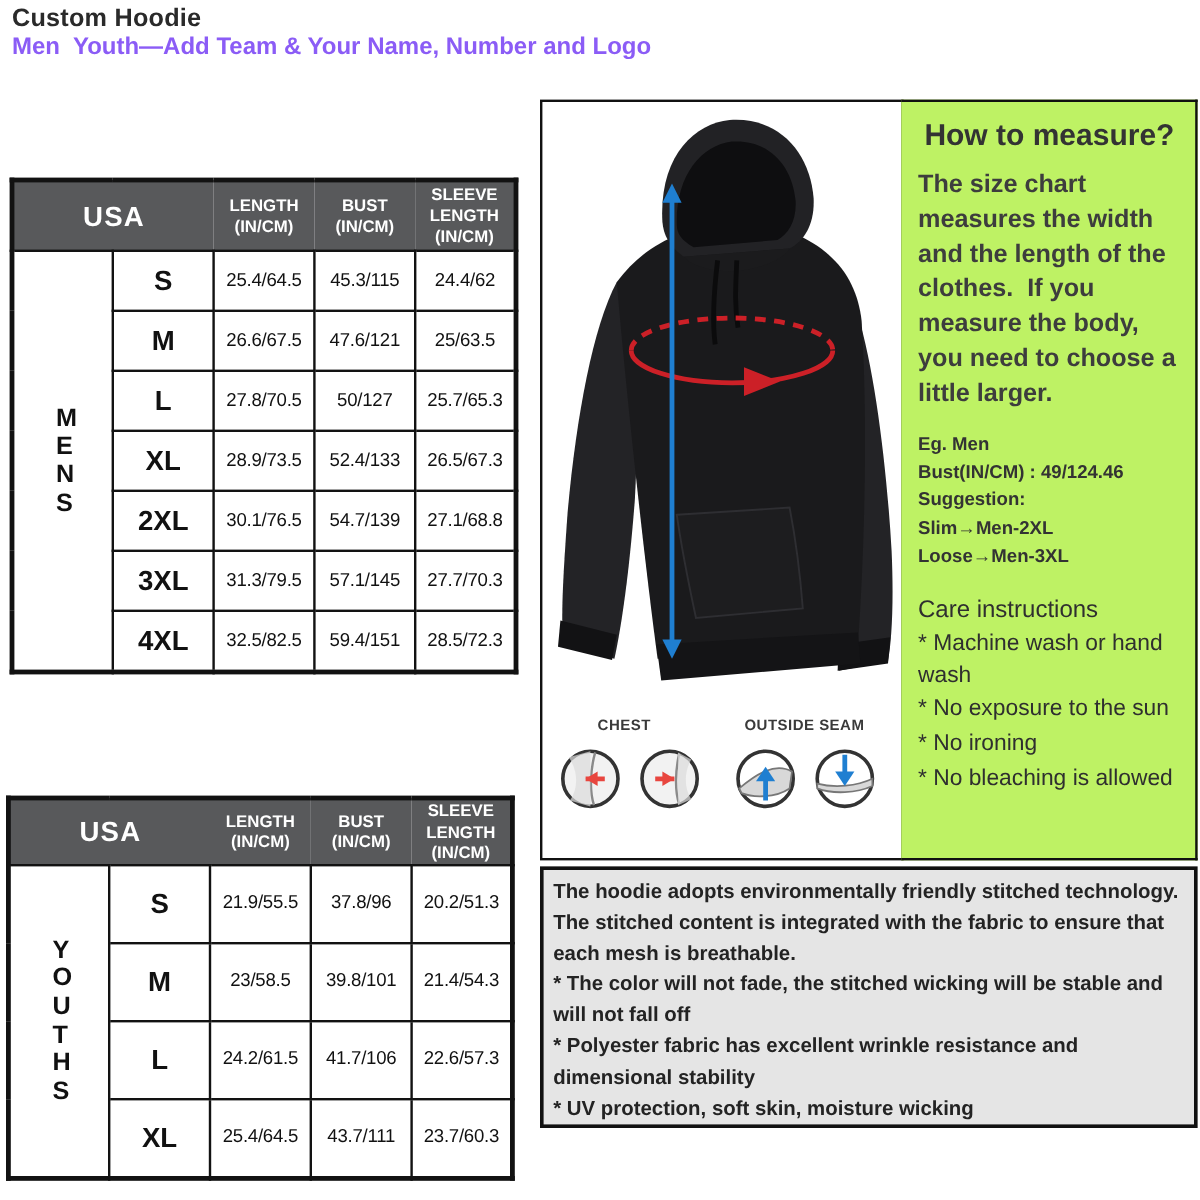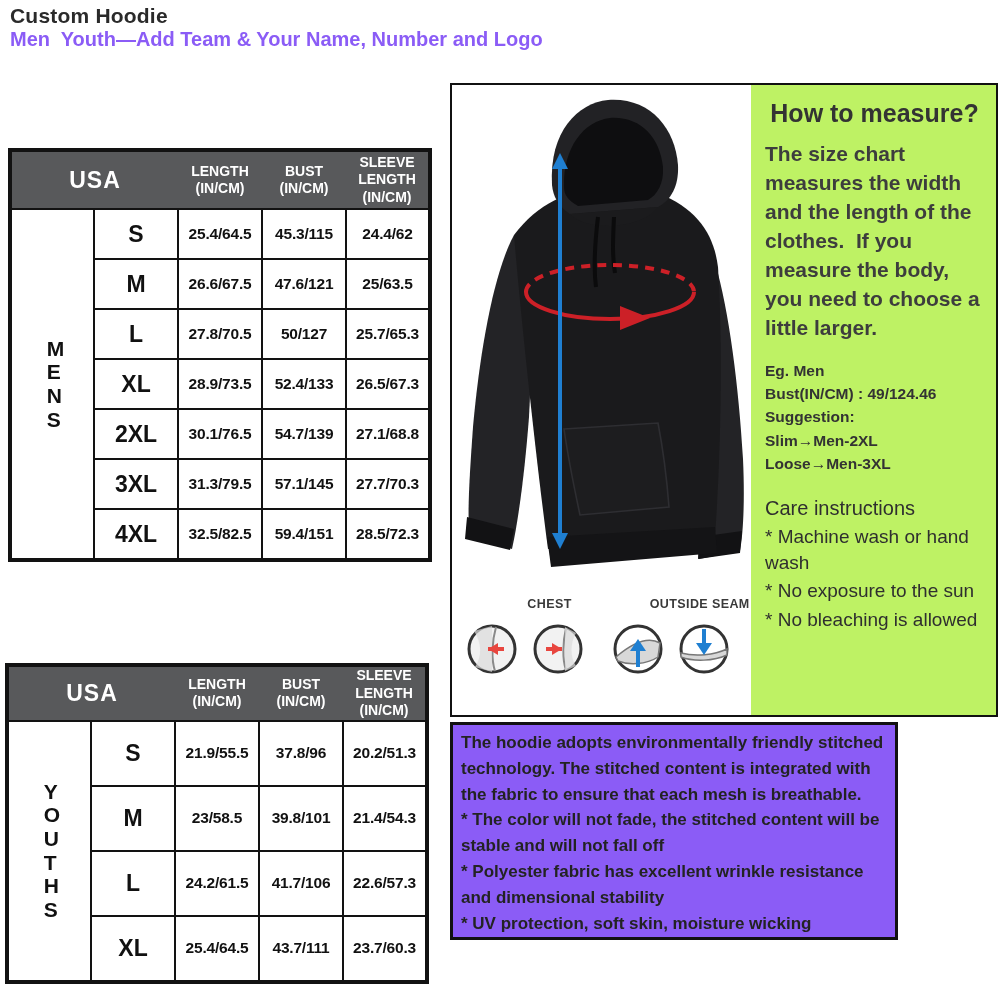--- a/index.html
+++ b/index.html
@@ -15,33 +15,33 @@
   table.size-table{border-collapse:collapse;table-layout:fixed;background:#fff;
                    border:4px solid #121212;}
   table.size-table td{border:2px solid #121212;text-align:center;vertical-align:middle;
                       color:#111;padding:0;}
   .size-table .h{background:#58595b;border:0;color:#fff;}
   .size-table .usa{font-size:23px;font-weight:bold;letter-spacing:1px;}
   .size-table .colhead{font-size:14px;font-weight:bold;line-height:1.25;}
   .size-table .grp{font-weight:bold;font-size:21px;line-height:1.12;
                    width:1ch;word-break:break-all;margin:0 auto;text-align:center;}
   .size-table .sz{font-size:23px;font-weight:bold;}
-  .size-table .val{font-size:15.5px;font-weight:bold;letter-spacing:-0.2px;}
+  .size-table .val{font-size:15.5px;font-weight:normal;letter-spacing:-0.2px;}
   #mens-table{position:absolute;left:8px;top:148px;width:424px;}
   #mens-table td{height:48px;}
   #mens-table .hrow td{height:56px;}
   #youths-table{position:absolute;left:5px;top:663px;width:424px;}
   #youths-table td{height:63px;}
   #youths-table .hrow td{height:52px;}
 
   
   .product-panel{position:absolute;left:450px;top:83px;width:303px;height:634px;
                  border:2px solid #111;background:#fff;box-sizing:border-box;}
   .product-panel svg.hoodie{position:absolute;left:0;top:2px;}
-  .diagram-labels{position:absolute;left:16px;top:512px;width:100%;display:flex;justify-content:center;}
+  .diagram-labels{position:absolute;left:4px;top:512px;width:100%;display:flex;}
   .dlabel{font-size:12.5px;font-weight:bold;color:#3a3a3a;letter-spacing:.4px;}
   .dlabel.chest{margin-left:42px;}
   .dlabel.seam{margin-left:78px;}
   .icon-row{position:absolute;left:0;top:536px;width:100%;display:flex;
             justify-content:flex-start;}
   .mcirc{margin-left:14px;}
   .mcirc.gap{margin-left:28px;}
 
   
   .measure-panel{position:absolute;left:751px;top:83px;width:247px;height:634px;
@@ -50,22 +50,22 @@
   .measure-panel .mhead{font-size:25px;font-weight:bold;color:#333;text-align:center;
                         margin-top:4px;}
   .measure-panel .mintro{font-size:21px;font-weight:600;color:#3d3d3d;line-height:1.38;
                          margin-top:12px;white-space:pre-wrap;}
   .eg-block{margin-top:16px;font-size:15.5px;font-weight:bold;color:#333;line-height:1.5;}
   .care-block{margin-top:22px;color:#2f2f2f;}
   .care-block .care-head{font-size:20px;margin-bottom:4px;}
   .care-block .care-item{font-size:19px;line-height:1.35;margin-top:3px;}
 
   
-  .desc-box{position:absolute;left:450px;top:722px;width:448px;height:218px;
-            border:3px solid #111;box-sizing:border-box;background:#8b5cf6;
+  .desc-box{position:absolute;left:450px;top:722px;width:548px;height:218px;
+            border:3px solid #111;box-sizing:border-box;background:#e5e5e5;
             padding:5px 8px 0 8px;}
   .desc-box p{margin:0;font-size:17px;font-weight:600;color:#232323;line-height:1.52;}
 </style>
 </head>
 <body>
 
 <div class="canvas">
 
   <div class="hdr">
     <div class="title">Custom Hoodie</div>
@@ -261,24 +261,25 @@
       <div>Eg. Men</div>
       <div>Bust(IN/CM) : 49/124.46</div>
       <div>Suggestion:</div>
       <div>Slim→Men-2XL</div>
       <div>Loose→Men-3XL</div>
     </div>
     <div class="care-block">
       <div class="care-head">Care instructions</div>
       <div class="care-item">* Machine wash or hand wash</div>
       <div class="care-item">* No exposure to the sun</div>
+      <div class="care-item">* No ironing</div>
       <div class="care-item">* No bleaching is allowed</div>
     </div>
   </div>
 
   <div class="desc-box">
     <p>The hoodie adopts environmentally friendly stitched technology. The stitched content is integrated with the fabric to ensure that each mesh is breathable.</p>
-    <p>* The color will not fade, the stitched content will be stable and will not fall off</p>
+    <p>* The color will not fade, the stitched wicking will be stable and will not fall off</p>
     <p>* Polyester fabric has excellent wrinkle resistance and dimensional stability</p>
     <p>* UV protection, soft skin, moisture wicking</p>
   </div>
 
 </div>
 
 </body></html>

